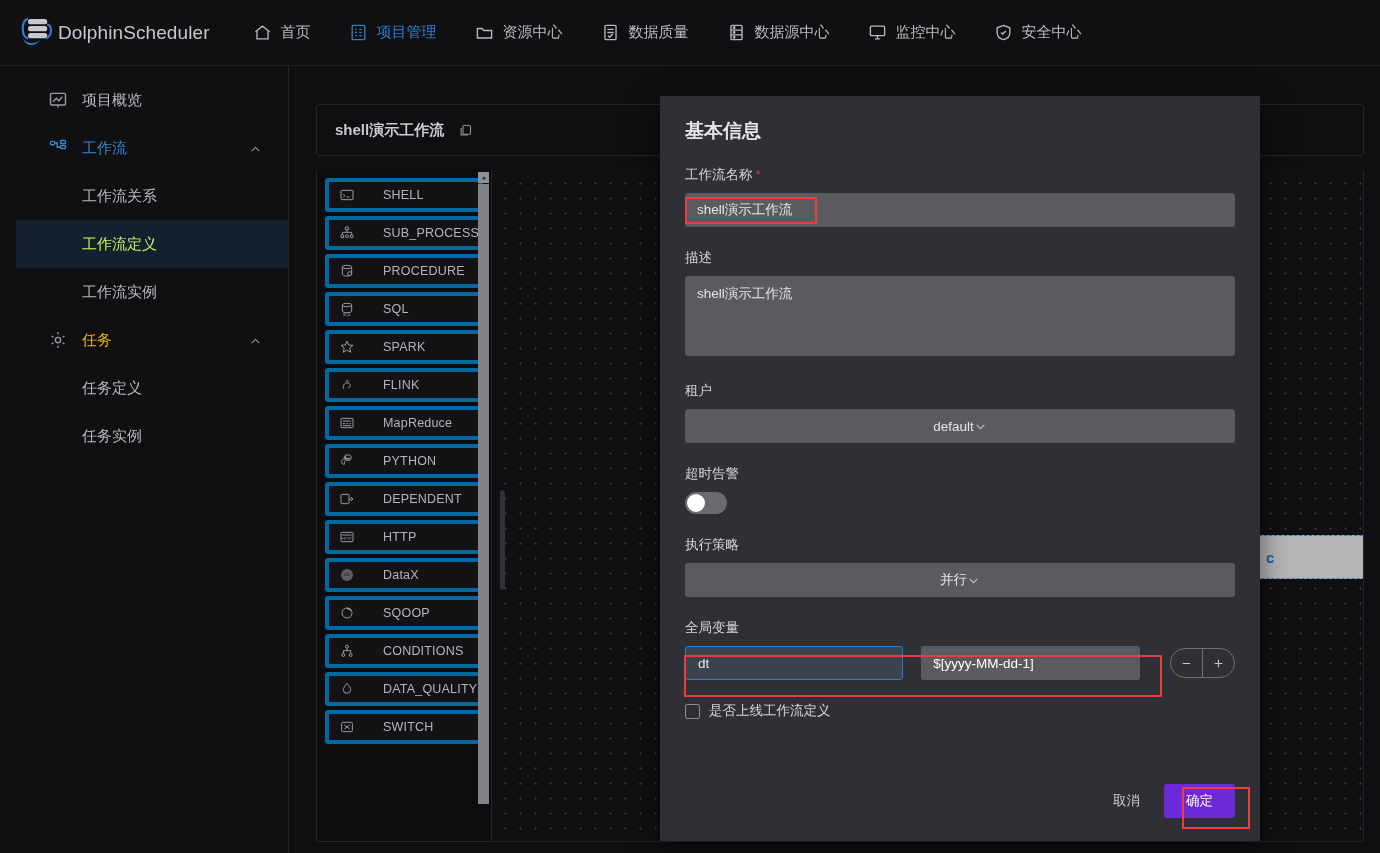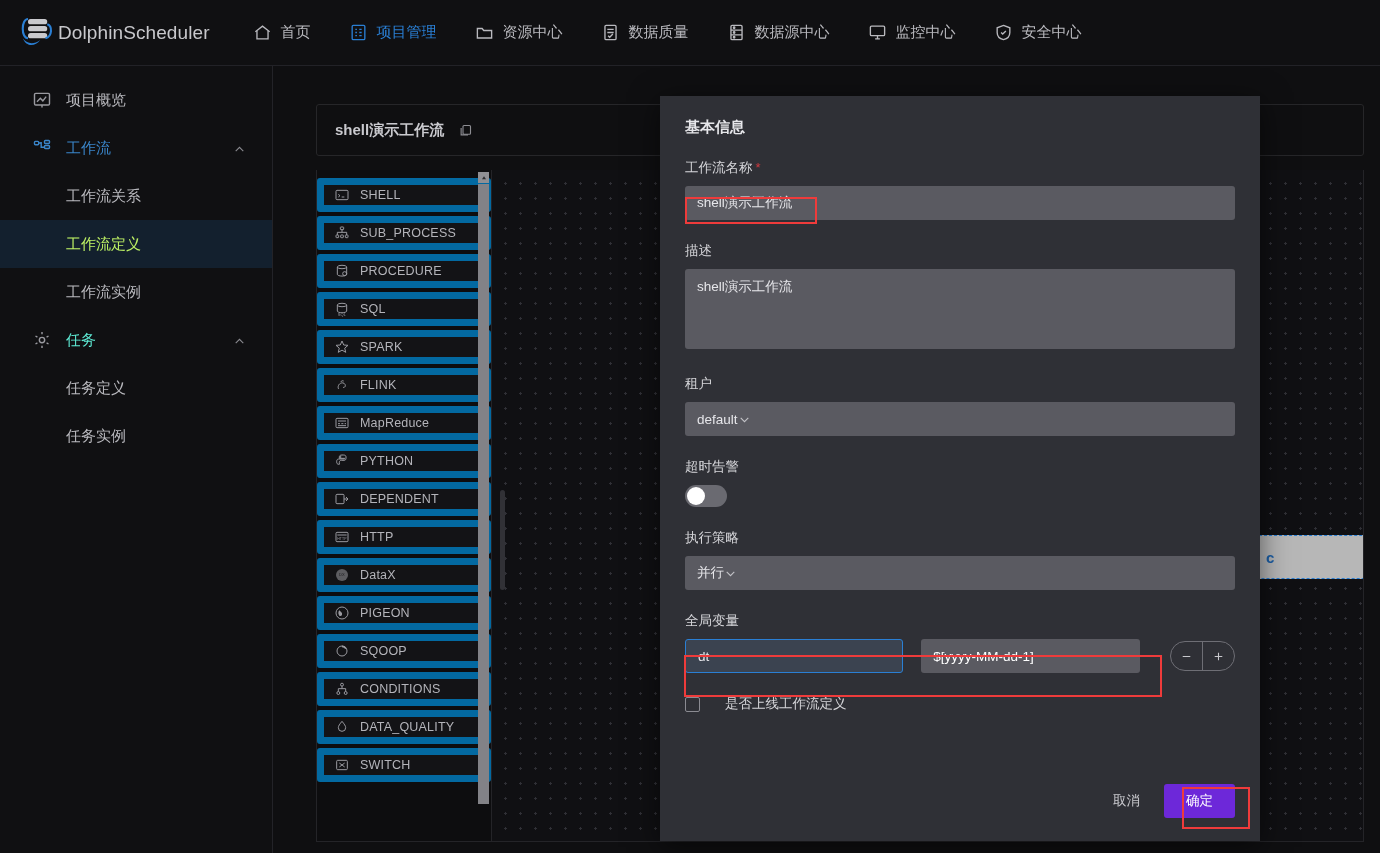--- a/index.html
+++ b/index.html
@@ -30,21 +30,21 @@
     display: flex; align-items: center; gap: 9px;
     padding: 0 19px; height: 66px; cursor: pointer;
     color: #b9b9be; font-size: 15px; white-space: nowrap;
   }
   .navitem .ni { width: 19px; height: 19px; display: block; }
   .navitem.active { color: #2a7fd4; }
   .navitem.active .ni { color: #2a7fd4; }
 
   
   .sidebar {
-    position: absolute; left: 0; top: 66px; width: 273px; height: 787px;
+    position: absolute; left: 16px; top: 66px; width: 273px; height: 787px;
     background: #101012; border-right: 1px solid #232328;
     padding-top: 10px;
   }
   .sb-row {
     display: flex; align-items: center; height: 48px; cursor: pointer;
     color: #b9b9be; font-size: 15px; position: relative;
   }
   .sb-row .sb-ic { width: 20px; height: 20px; margin-left: 32px; flex:none; color:#9a9aa0; }
   .sb-row .sb-label { margin-left: 14px; }
   .sb-row.sub .sb-label { margin-left: 66px; text-align: right; }
@@ -67,22 +67,22 @@
     border: 1px solid #242428; border-top: none;
     display: flex; overflow: hidden;
   }
   
   .palette {
     width: 175px; height: 100%; background: #0d0d0f;
     border-right: 1px solid #242428;
     position: relative; padding: 4px 0 0 0; overflow: hidden;
   }
   .task-item {
-    height: 34px; margin: 4px 0; border: 7px solid #0369a1; border-radius: 3px;
-    display: flex; align-items: center; gap: 10px; padding-left: 10px;
+    height: 34px; margin: 4px 8px; border: 4px solid #0369a1; border-radius: 3px;
+    display: flex; align-items: center; gap: 28px; padding-left: 10px;
     background: #131316; cursor: grab; color: #b4b4ba; font-size: 12.5px;
     letter-spacing: .2px;
   }
   .task-item .tic { width: 16px; height: 16px; color: #9a9aa0; flex:none; }
   .palette-scroll {
     position: absolute; right: 2px; top: 2px; width: 11px; height: 668px;
   }
   .ps-up {
     width: 11px; height: 11px; background: #8f8f93;
     display:flex; align-items:center; justify-content:center;
@@ -109,37 +109,37 @@
     background: #313136; border-radius: 3px;
   }
 
   
   .modal {
     position: absolute; left: 660px; top: 96px;
     width: 600px; height: 745px; background: #2f3036;
     box-shadow: 0 6px 28px rgba(0,0,0,.55);
     padding: 0 25px;
   }
-  .modal-title { margin-top: 22px; font-size: 15px; color: #e6e6ea; font-weight: bold; }
+  .modal-title { margin-top: 22px; font-size: 19px; color: #e6e6ea; font-weight: bold; }
   .field { margin-top: 22px; }
   .flabel { font-size: 13.5px; color: #d6d6da; margin-bottom: 9px; display: block; }
   .req { color: #d0393e; font-size: 13px; margin-left: 3px; }
   .ipt {
     width: 550px; height: 34px; background: #5a5a61; border: none; border-radius: 3px;
     color: #e6e6ea; font-size: 13.5px; padding: 0 12px;
     font-family: "Liberation Sans", sans-serif; outline: none;
   }
   .ta {
     width: 550px; height: 80px; background: #5a5a61; border: none; border-radius: 3px;
     color: #e6e6ea; font-size: 13.5px; padding: 9px 12px; resize: none;
     font-family: "Liberation Sans", sans-serif; outline: none;
   }
   .sel {
     width: 550px; height: 34px; background: #5a5a61; border-radius: 3px;
-    display: flex; align-items: center; justify-content: flex-start;
+    display: flex; align-items: center; justify-content: center;
     padding: 0 12px; color: #e6e6ea; font-size: 13.5px; cursor: pointer;
   }
   .sel .chev { width: 13px; height: 13px; color: #c3c3c8; }
   .toggle {
     width: 42px; height: 22px; background: #6a6a71; border-radius: 11px;
     position: relative; cursor: pointer;
   }
   .toggle .knob {
     position: absolute; left: 2px; top: 2px; width: 18px; height: 18px;
     border-radius: 50%; background: #fff;
@@ -158,21 +158,21 @@
   .pmgroup {
     display: flex; margin-left: 22px; border: 1px solid #6e6e75; border-radius: 17px;
     overflow: hidden; height: 30px;
   }
   .pmbtn {
     width: 33px; height: 28px; display: flex; align-items: center; justify-content: center;
     color: #c8c8cd; cursor: pointer;
   }
   .pmbtn + .pmbtn { border-left: 1px solid #6e6e75; }
   .pmbtn svg { width: 13px; height: 13px; }
-  .cbrow { display: flex; align-items: center; gap: 25px; margin-top: 22px; cursor: pointer; }
+  .cbrow { display: flex; align-items: center; gap: 9px; margin-top: 22px; cursor: pointer; }
   .cbox { width: 15px; height: 15px; border: 1px solid #8b8b92; border-radius: 2px; background: transparent; }
   .cblabel { font-size: 13.5px; color: #d6d6da; }
   .modal-footer {
     position: absolute; right: 25px; bottom: 23px;
     display: flex; align-items: center; gap: 14px;
   }
   .btn-cancel { color: #c9c9ce; font-size: 13.5px; cursor: pointer; padding: 6px 10px; }
   .btn-ok {
     background: #6d28d9; color: #fff; font-size: 13.5px; border: none; border-radius: 3px;
     padding: 8px 22px; cursor: pointer; font-family: "Liberation Sans", sans-serif;
@@ -314,21 +314,21 @@
     </div>
 
     <div class="sb-row sub active">
       <span class="sb-label">工作流定义</span>
     </div>
 
     <div class="sb-row sub">
       <span class="sb-label">工作流实例</span>
     </div>
 
-    <div class="sb-row grp" style="color:#5eead4">
+    <div class="sb-row grp" style="color:#eab308">
       <span class="sb-ic" style="color:#9a9aa0">
         <svg viewBox="0 0 24 24" fill="none" stroke="currentColor" stroke-width="1.7">
             <circle cx="12" cy="12" r="3.2"></circle>
             <path d="M12 2.5v2.6M12 18.9v2.6M4.2 7.2l2.3 1.3M17.5 15.5l2.3 1.3M4.2 16.8l2.3-1.3M17.5 8.5l2.3-1.3"></path>
           </svg>
       </span>
       <span class="sb-label">任务</span>
       <span class="sb-chev">
         <svg viewBox="0 0 24 24" fill="none" stroke="currentColor" stroke-width="2">
             <path d="M5 15l7-7 7 7"></path>
@@ -432,27 +432,20 @@
             <text x="12" y="16.5" font-size="5.2" fill="currentColor" stroke="none" text-anchor="middle">HTTP</text>
           </svg>
           <span>HTTP</span>
         </div>
         <div class="task-item">
           <svg class="tic" viewBox="0 0 24 24" fill="none" stroke="currentColor" stroke-width="1.5">
             <circle cx="12" cy="12" r="9" fill="currentColor" stroke="none" opacity=".55"></circle>
             <text x="12" y="14" font-size="6" fill="#1a1a1c" stroke="none" text-anchor="middle">DX</text>
           </svg>
           <span>DataX</span>
-        </div>
-        <div class="task-item">
-          <svg class="tic" viewBox="0 0 24 24" fill="none" stroke="currentColor" stroke-width="1.5">
-            <circle cx="12" cy="12" r="9"></circle>
-            <path d="M12 12l-4-4c-2 2-2 6 0 8 1 1 3 1 4-1z" fill="currentColor" stroke="none"></path>
-          </svg>
-          <span>PIGEON</span>
         </div>
         <div class="task-item">
           <svg class="tic" viewBox="0 0 24 24" fill="none" stroke="currentColor" stroke-width="1.5">
             <circle cx="12" cy="12" r="7.5"></circle>
             <path d="M12 5a7 7 0 016 3.5" stroke-width="2.6"></path>
           </svg>
           <span>SQOOP</span>
         </div>
         <div class="task-item">
           <svg class="tic" viewBox="0 0 24 24" fill="none" stroke="currentColor" stroke-width="1.5">

